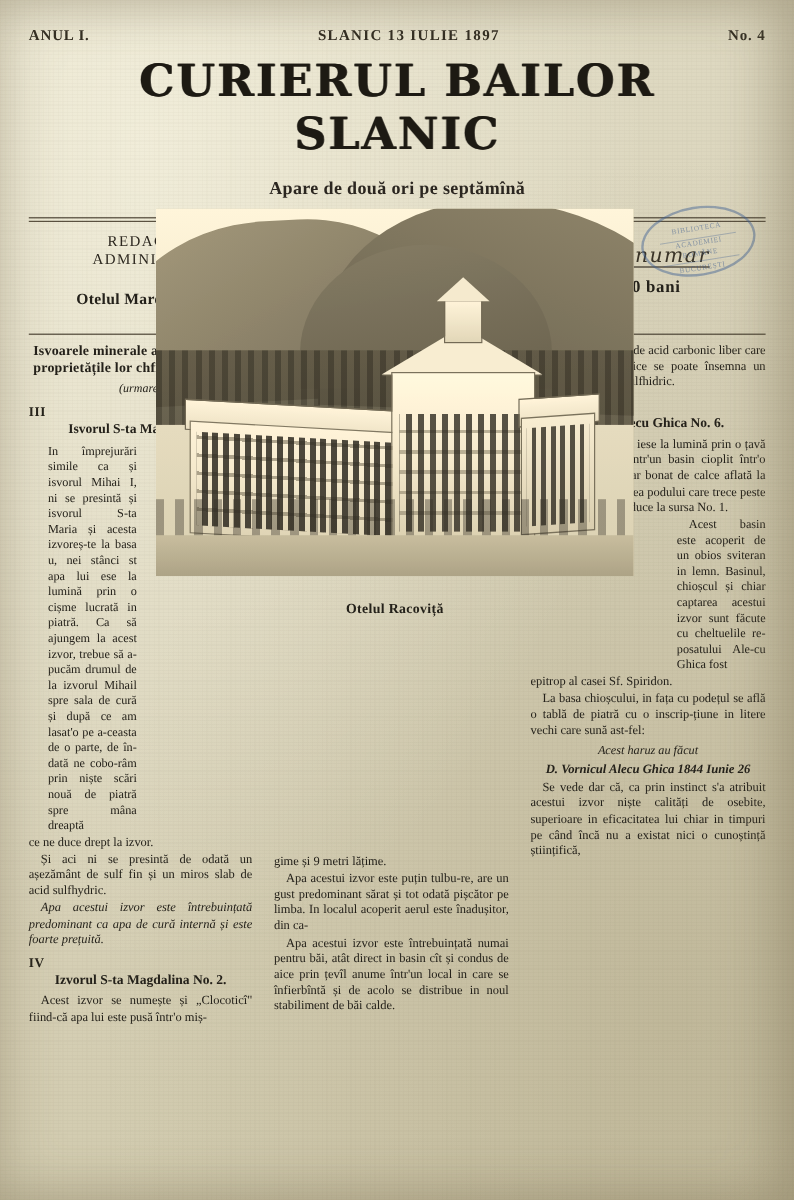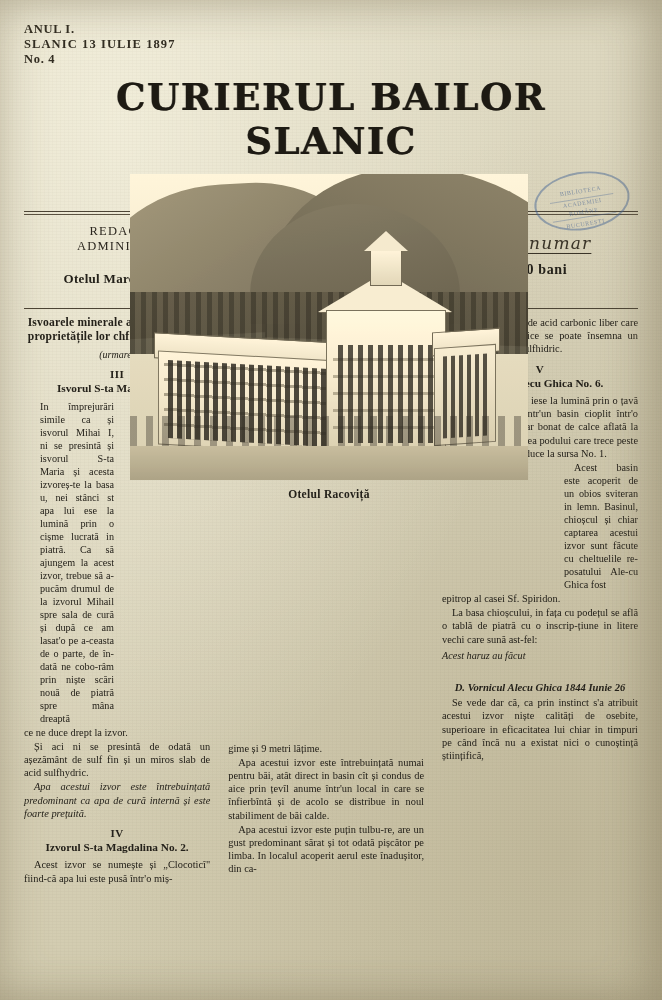--- a/index.html
+++ b/index.html
@@ -49,21 +49,20 @@
 
   
   .topline {
     display: flex;
     align-items: baseline;
     justify-content: space-between;
     font-size: 12.5px;
     letter-spacing: 0.7px;
     font-weight: bold;
     color: #322d22;
-    flex-direction: column;
   }
   .topline .mid {
     letter-spacing: 1.1px;
   }
   .title {
     text-align: center;
     margin-top: 8px;
     font-family: "DejaVu Serif", serif;
     font-weight: bold;
     font-size: 37px;
@@ -179,21 +178,21 @@
     letter-spacing: 0.2px;
     margin-bottom: 3px;
   }
   .urmare {
     text-align: center;
     font-size: 10px;
     font-style: italic;
     margin: 4px 0 7px;
   }
   .secnum {
-    text-align: center;
+    text-align: left;
     font-weight: bold;
     font-size: 11px;
     margin: 7px 0 1px;
     letter-spacing: 0.5px;
   }
   .subhead {
     text-align: center;
     font-weight: bold;
     font-size: 11.3px;
     margin-bottom: 4px;
@@ -201,23 +200,24 @@
   p {
     margin: 0 0 1px 0;
     text-indent: 10px;
   }
   p.noind { text-indent: 0; }
   p.ital-block {
     font-style: italic;
     text-indent: 10px;
   }
   .center-ital {
+    text-align: center;
     font-style: italic;
     font-size: 10.2px;
-    margin: 3px 0 19px;
+    margin: 3px 0 3px;
   }
   .center-bold-ital {
     text-align: center;
     font-style: italic;
     font-weight: bold;
     font-size: 10.6px;
     margin: 1px 0 2px;
   }
 
   
@@ -398,21 +398,21 @@
     background:
       repeating-linear-gradient(90deg,
         rgba(52,48,38,0.55) 0px, rgba(52,48,38,0.55) 7px,
         rgba(52,48,38,0.0) 7px, rgba(52,48,38,0.0) 16px);
     opacity: 0.7;
   }
   .photo-caption {
     text-align: center;
     font-weight: bold;
     font-size: 11.5px;
-    margin-top: 8px;
+    margin-top: 22px;
     letter-spacing: 0.3px;
   }
 
   
   .stamp {
     position: absolute;
     right: 8px;
     top: 150px;
     width: 96px;
     height: 58px;
@@ -521,22 +521,22 @@
         <div class="secnum">IV</div>
         <div class="subhead">Izvorul S-ta Magdalina No. 2.</div>
         <p>Acest izvor se numește și „Clocoticî" fiind-că apa lui este pusă într'o miș-</p>
       </div>
 
       <div class="col c2">
         <p class="noind">care ca apa clocotită prin beșicf puternice de gaz, care se suie de la baza izvorului spre suprafața apei.</p>
         <p>Acest izvor resare într'un nivel egal cu izvorul „Mihaiî" și de care este depărtat de vr'o 50 pași spre mâna dreaptă într'un local acoperit și captat într'un basin de piatră de 3 metri lun-</p>
         <div style="height:318px"></div>
         <p class="noind">gime și 9 metri lățime.</p>
+        <p>Apa acestui izvor este puțin tulbu-re, are un gust predominant sărat și tot odată pișcător pe limba. In localul acoperit aerul este înadușitor, din ca-</p>
         <p>Apa acestui izvor este întrebuințată numai pentru băi, atât direct in basin cît și condus de aice prin țevîl anume într'un local in care se înfierbîntă și de acolo se distribue in noul stabiliment de băi calde.</p>
-        <p>Apa acestui izvor este puțin tulbu-re, are un gust predominant sărat și tot odată pișcător pe limba. In localul acoperit aerul este înadușitor, din ca-</p>
       </div>
 
       <div class="col c3">
         <p class="noind">uza marei quantitați de acid carbonic liber care ese din izvor; și aice se poate însemna un miros slab de acid sulfhidric.</p>
         <div class="secnum">V</div>
         <div class="subhead">Isvorul Alecu Ghica No. 6.</div>
         <p>Apa acestui izvor, iese la lumină prin o țavă de lemn și curge într'un basin cioplit într'o stâncă văroasă de car bonat de calce aflată la mâna dreaptă îna-intea podului care trece peste părăul Slăniculuî și duce la sursa No. 1.</p>
         <p class="narrow">Acest basin este acoperit de un obios sviteran in lemn. Basinul, chioșcul și chiar captarea acestui izvor sunt făcute cu cheltuelile re-posatului Ale-cu Ghica fost</p>
         <p class="noind">epitrop al casei Sf. Spiridon.</p>
         <p>La basa chioșcului, in fața cu podețul se află o tablă de piatră cu o inscrip-țiune in litere vechi care sună ast-fel:</p>

